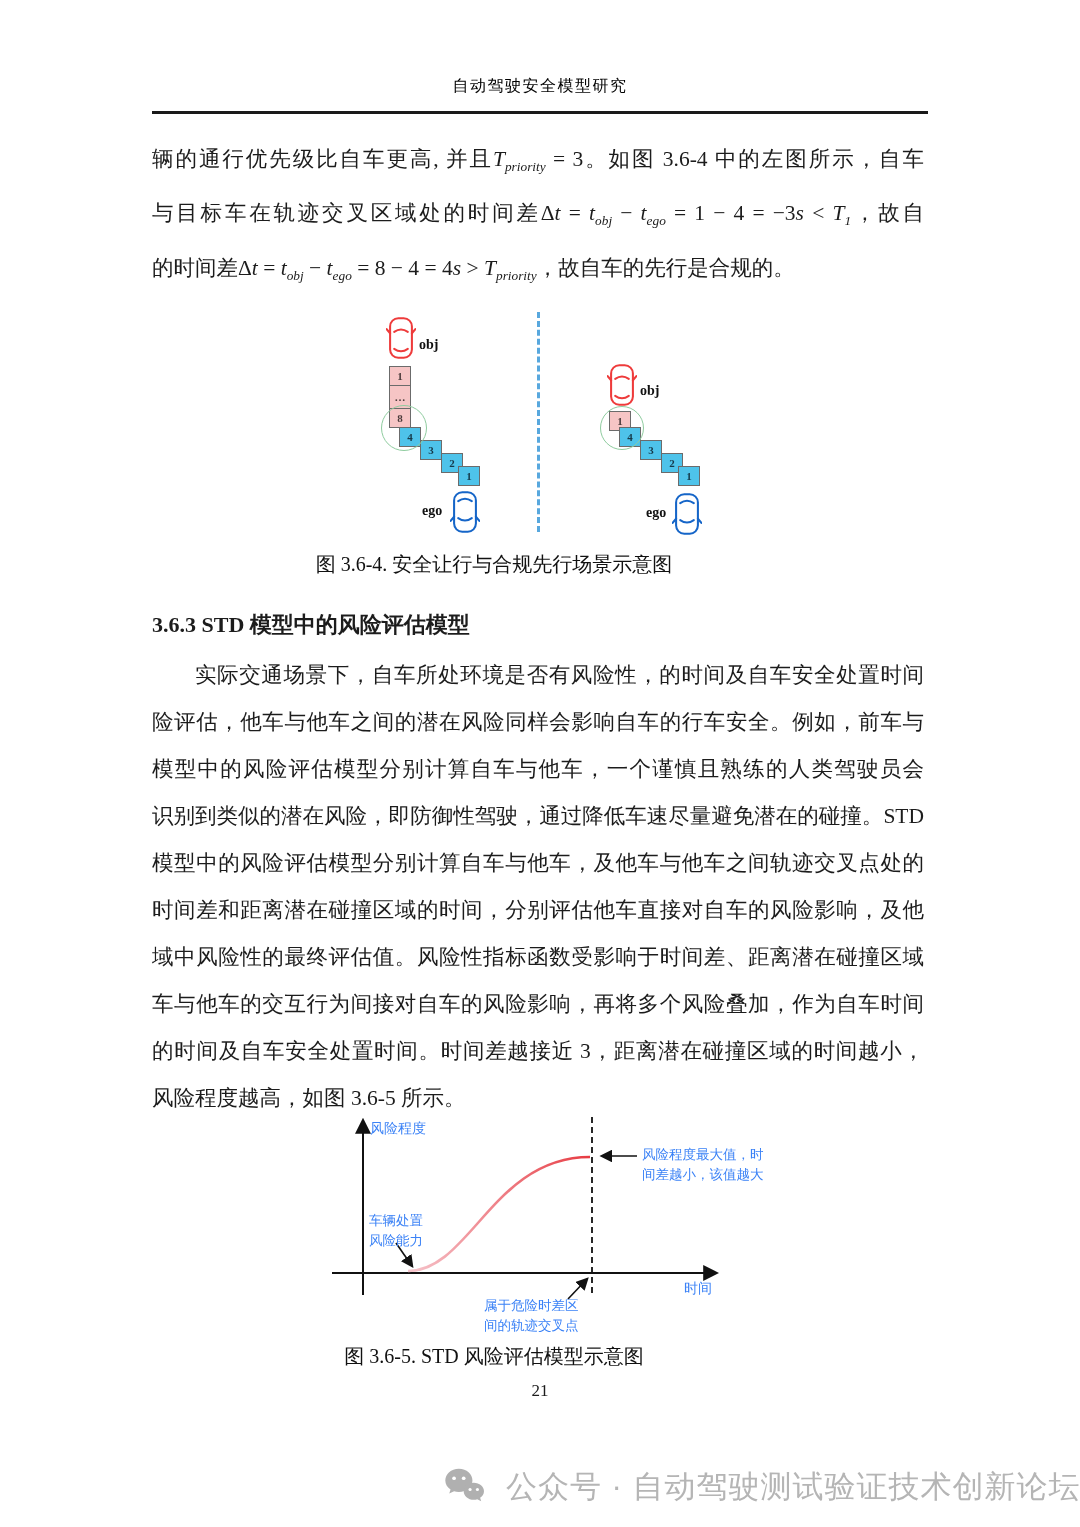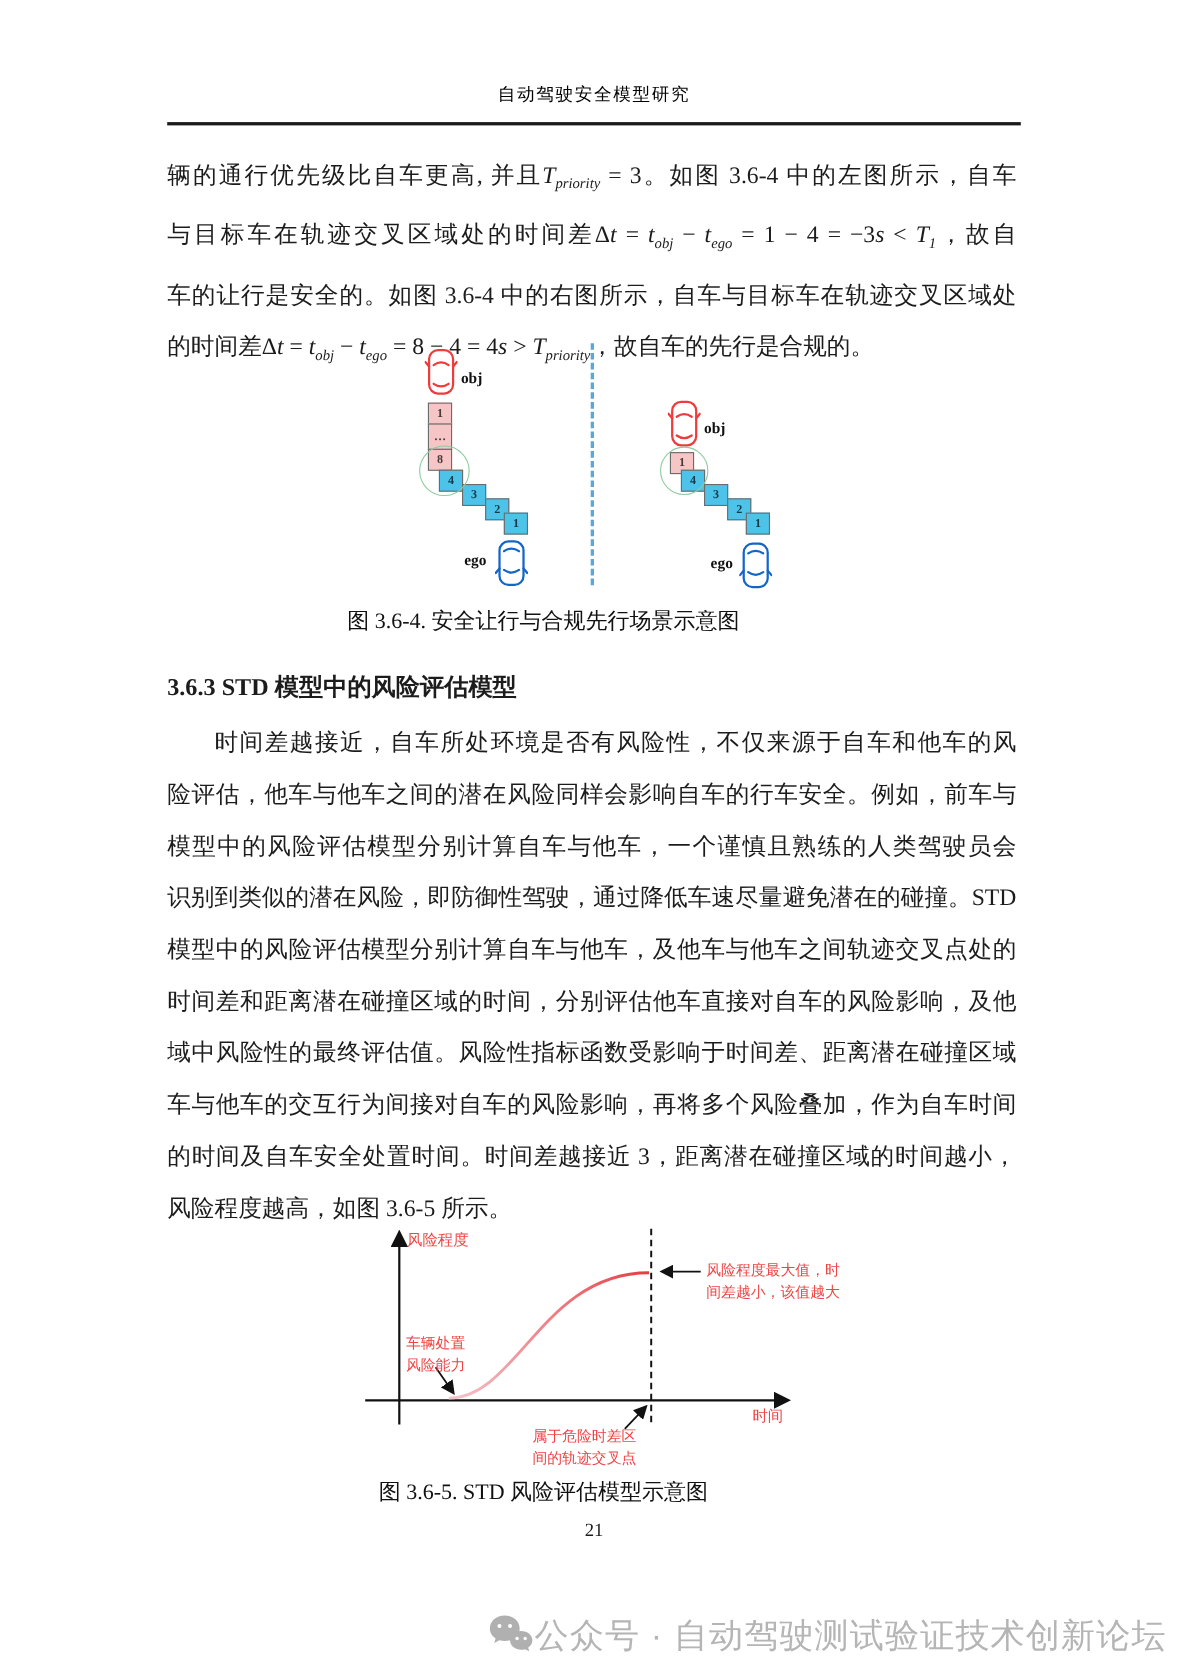--- a/index.html
+++ b/index.html
@@ -39,48 +39,47 @@
              font-family:"Liberation Serif","DejaVu Serif",serif;}
   .divider{position:absolute;left:377px;top:7px;height:220px;width:0;border-left:3px dashed #58a8de;}
 
   .fig-caption{left:0;width:988px;text-align:center;font-size:20px;color:#111;}
   .cap1{top:551px;}
   .cap2{top:1343px;}
 
   
   .fig2{top:1105px;left:160px;width:760px;height:238px;}
   .fig2 svg.chart{position:absolute;left:0;top:0;}
-  .chart-label{position:absolute;font-size:14px;color:#ef4444;line-height:1.45;
+  .chart-label{position:absolute;font-size:14px;color:#3b82f6;line-height:1.45;
                font-family:"Liberation Serif","DejaVu Serif",serif;}
   .ylab{left:210px;top:14px;}
   .xlab{left:524px;top:174px;}
   .ann{font-size:13.5px;}
   .ann-max{left:482px;top:40px;}
   .ann-start{left:209px;top:106px;}
   .ann-cross{left:324px;top:191px;}
 
   
   .page-num{top:1381px;left:0;width:1080px;text-align:center;font-size:17px;}
-  .footer{top:1466px;left:444px;display:flex;align-items:center;gap:0;
+  .footer{top:1466px;left:444px;display:flex;align-items:center;gap:20px;
           font-family:"Liberation Sans","DejaVu Sans",sans-serif;}
   .footer .wm-text{font-size:31px;color:#b5b5b5;letter-spacing:1px;white-space:nowrap;}
   .wicon{width:42px;height:40px;}
 </style>
 </head>
 <body>
 
 <div class="page">
 
   <div class="abs header-title">自动驾驶安全模型研究</div>
   <div class="abs header-rule"></div>
 
   <div class="abs para p1">
       <div class="tline">辆的通行优先级比自车更高, 并且<i>T<sub>priority</sub></i> = 3。如图 3.6-4 中的左图所示，自车</div>
       <div class="tline">与目标车在轨迹交叉区域处的时间差Δ<i>t</i> = <i>t<sub>obj</sub></i> − <i>t<sub>ego</sub></i> = 1 − 4 = −3<i>s</i> &lt; <i>T<sub>1</sub></i>，故自</div>
-      <div class="tline">车的让行是安全的。如图 3.6-4 中的右图所示，自车与目标车在轨迹交叉区域处</div>
       <div class="tline">的时间差Δ<i>t</i> = <i>t<sub>obj</sub></i> − <i>t<sub>ego</sub></i> = 8 − 4 = 4<i>s</i> &gt; <i>T<sub>priority</sub></i>，故自车的先行是合规的。</div>
     </div>
 
   <div class="abs fig1">
 
     <div class="car car-red" style="left:226px;top:8px;">
       <svg viewBox="0 0 44 68" fill="none" stroke="currentColor" stroke-width="3" stroke-linecap="round">
         <rect x="6" y="5" width="32" height="58" rx="12"></rect>
         <path d="M12 25 Q22 18 32 25"></path>
         <path d="M12 50 Q22 57 32 50"></path>
@@ -144,21 +143,21 @@
           <path d="M38 41 L43 47"></path>
       </svg>
     </div>
   </div>
 
   <div class="abs fig-caption cap1">图 3.6-4. 安全让行与合规先行场景示意图</div>
 
   <div class="abs sec-heading">3.6.3 STD 模型中的风险评估模型</div>
 
   <div class="abs para p2">
-      <div class="tline">时间差越接近，自车所处环境是否有风险性，不仅来源于自车和他车的风</div>
+      <div class="tline">实际交通场景下，自车所处环境是否有风险性，的时间及自车安全处置时间</div>
       <div class="tline">险评估，他车与他车之间的潜在风险同样会影响自车的行车安全。例如，前车与</div>
       <div class="tline">模型中的风险评估模型分别计算自车与他车，一个谨慎且熟练的人类驾驶员会</div>
       <div class="tline">识别到类似的潜在风险，即防御性驾驶，通过降低车速尽量避免潜在的碰撞。STD</div>
       <div class="tline">模型中的风险评估模型分别计算自车与他车，及他车与他车之间轨迹交叉点处的</div>
       <div class="tline">时间差和距离潜在碰撞区域的时间，分别评估他车直接对自车的风险影响，及他</div>
       <div class="tline">域中风险性的最终评估值。风险性指标函数受影响于时间差、距离潜在碰撞区域</div>
       <div class="tline">车与他车的交互行为间接对自车的风险影响，再将多个风险叠加，作为自车时间</div>
       <div class="tline">的时间及自车安全处置时间。时间差越接近 3，距离潜在碰撞区域的时间越小，</div>
       <div class="tline">风险程度越高，如图 3.6-5 所示。</div>
     </div>

